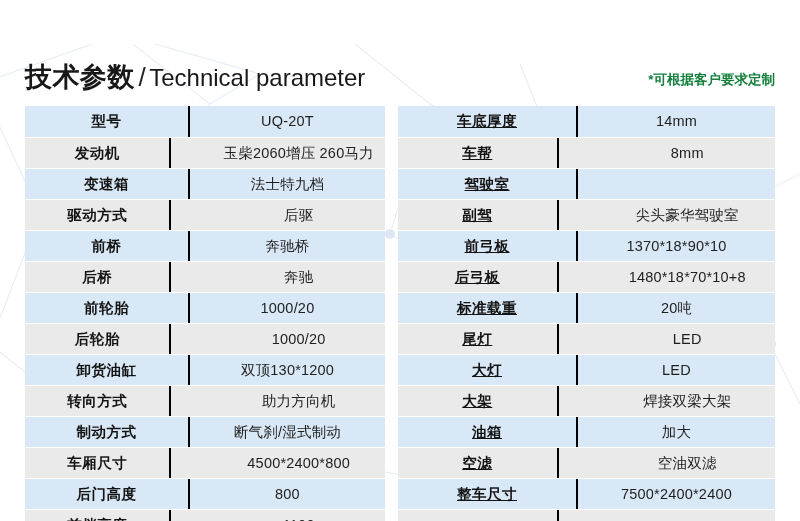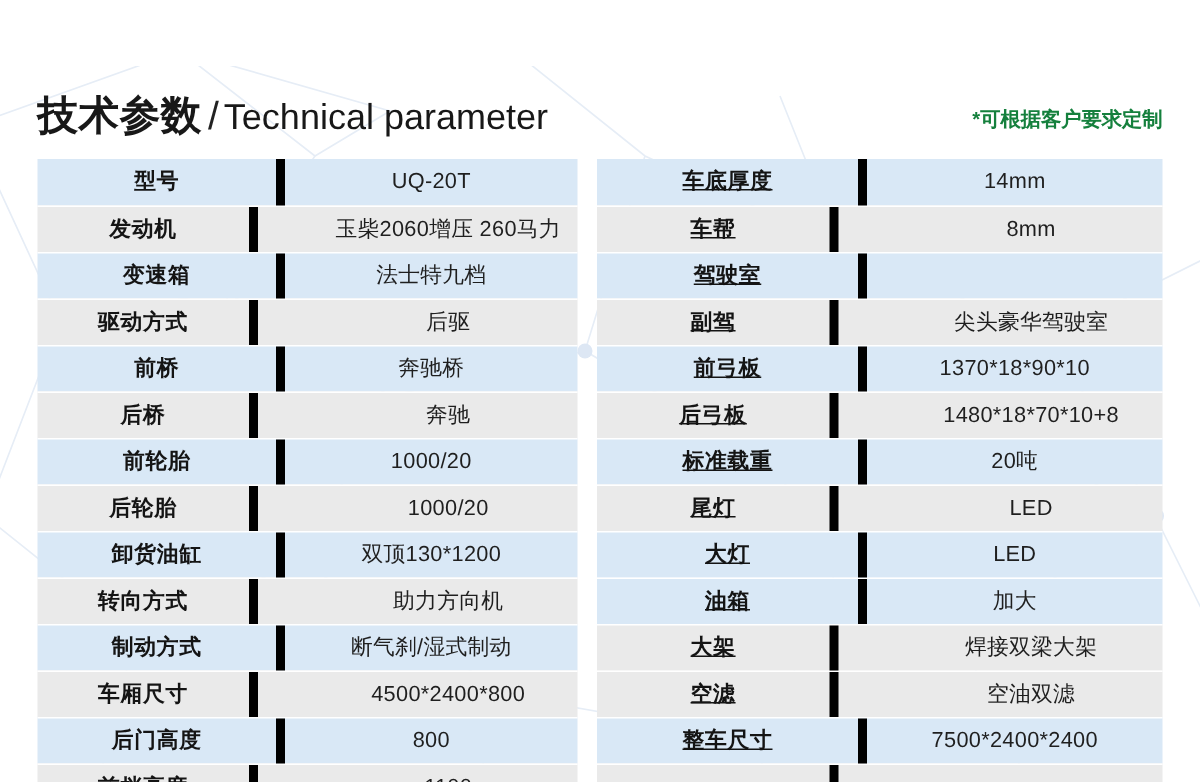--- a/index.html
+++ b/index.html
@@ -107,21 +107,21 @@
     box-sizing: border-box;
     height: 100%;
     font-size: 14.5px;
     line-height: 1;
     white-space: nowrap;
     overflow: hidden;
   }
   .cell.label {
     font-weight: 700;
     color: #141414;
-    border-right: 6px solid #000000;
+    border-right: 2px solid #000000;
     letter-spacing: 0.5px;
   }
   .cell.value {
     font-weight: 400;
     color: #1f1f1f;
     letter-spacing: 0.2px;
   }
   .spec-table.left  .cell.label { width: 165px; }
   .spec-table.left  .cell.value { width: 195px; }
   .spec-table.right .cell.label { width: 180px; text-decoration: underline; }
@@ -265,29 +265,29 @@
           <div class="cell value">20吨</div>
         </div>
         <div class="row even">
           <div class="cell label">尾灯</div>
           <div class="cell value">LED</div>
         </div>
         <div class="row odd">
           <div class="cell label">大灯</div>
           <div class="cell value">LED</div>
         </div>
+        <div class="row even">
+          <div class="cell label">大架</div>
+          <div class="cell value">焊接双梁大架</div>
+        </div>
         <div class="row odd">
           <div class="cell label">油箱</div>
           <div class="cell value">加大</div>
         </div>
         <div class="row even">
-          <div class="cell label">大架</div>
-          <div class="cell value">焊接双梁大架</div>
-        </div>
-        <div class="row even">
           <div class="cell label">空滤</div>
           <div class="cell value">空油双滤</div>
         </div>
         <div class="row odd">
           <div class="cell label">整车尺寸</div>
           <div class="cell value">7500*2400*2400</div>
         </div>
         <div class="row even">
           <div class="cell label"></div>
           <div class="cell value"></div>

